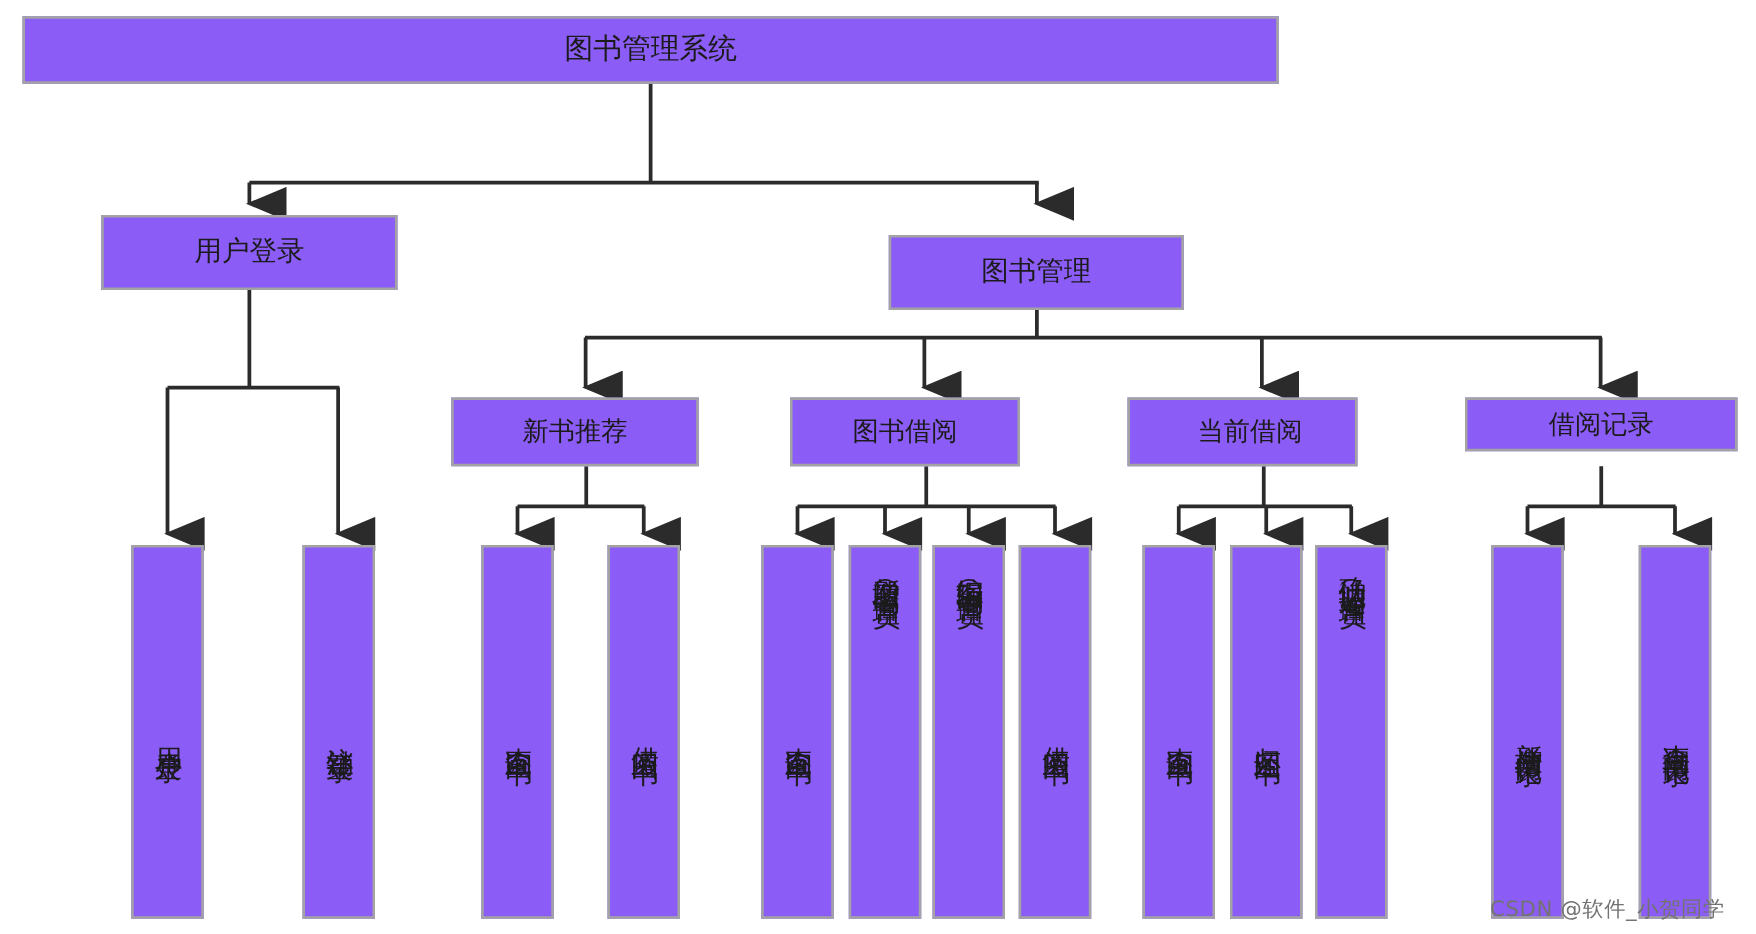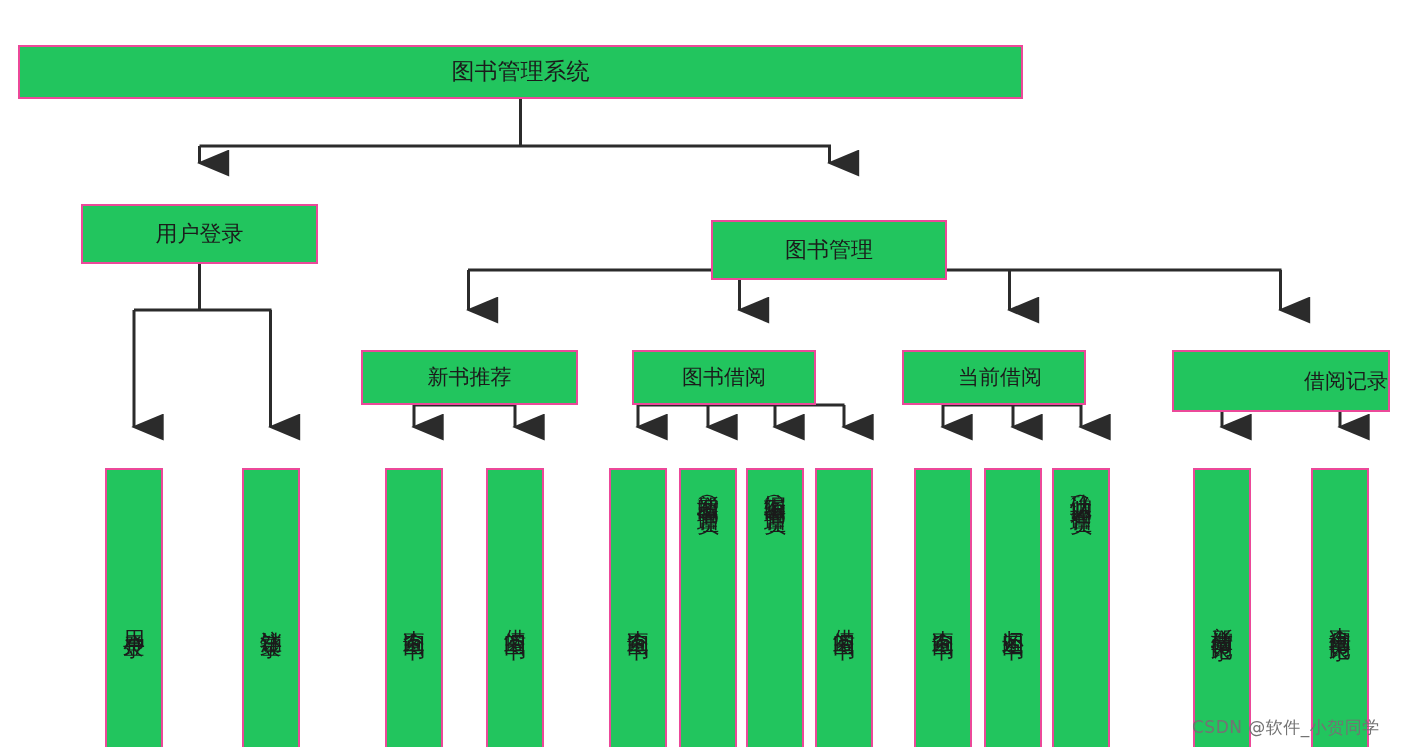--- a/index.html
+++ b/index.html
@@ -20,27 +20,26 @@
   #edges {
     position: absolute;
     left: 0;
     top: 0;
     width: 1405px;
     height: 747px;
   }
   .node {
     position: absolute;
     box-sizing: border-box;
-    background: #22c55e;
-    border: 2px solid #ec4899;
+    background: #8b5cf6;
+    border: 2px solid #a3a3a3;
     display: flex;
     align-items: center;
     justify-content: center;
     z-index: 2;
-    margin-top: 32px;
   }
   .node .lbl {
     color: #1b1b1b;
     line-height: 1.18;
     white-space: nowrap;
     text-align: center;
   }
   .node.root .lbl { font-size: 23px; }
   .node.lvl1 .lbl { font-size: 22px; }
   .node.lvl2 .lbl { font-size: 21px; }
@@ -135,30 +134,30 @@
     <span class="lbl">图书管理系统</span>
   </div>
 
   <div class="node lvl1" style="left:81px; top:172px; width:237px; height:60px;">
     <span class="lbl">用户登录</span>
   </div>
   <div class="node lvl1" style="left:711px; top:188px; width:236px; height:60px;">
     <span class="lbl">图书管理</span>
   </div>
 
-  <div class="node lvl2" style="left:361px; top:318px; width:217px; height:55px;">
+  <div class="node lvl2" style="left:361px; top:318px; width:198px; height:55px;">
     <span class="lbl">新书推荐</span>
   </div>
   <div class="node lvl2" style="left:632px; top:318px; width:184px; height:55px;">
     <span class="lbl">图书借阅</span>
   </div>
   <div class="node lvl2" style="left:902px; top:318px; width:184px; height:55px;padding-left:12px;">
     <span class="lbl">当前借阅</span>
   </div>
-  <div class="node lvl2" style="left:1172px; top:318px; width:218px; height:62px;justify-content:flex-end;">
+  <div class="node lvl2" style="left:1172px; top:318px; width:218px; height:43px;">
     <span class="lbl">借阅记录</span>
   </div>
 
   <div class="node leaf mid" style="left:105px; top:436px; width:58px; height:299px;">
     <span class="lbl">用户登录</span>
   </div>
   <div class="node leaf mid" style="left:242px; top:436px; width:58px; height:299px;">
     <span class="lbl">注销登录</span>
   </div>
   <div class="node leaf mid" style="left:385px; top:436px; width:58px; height:299px;">

